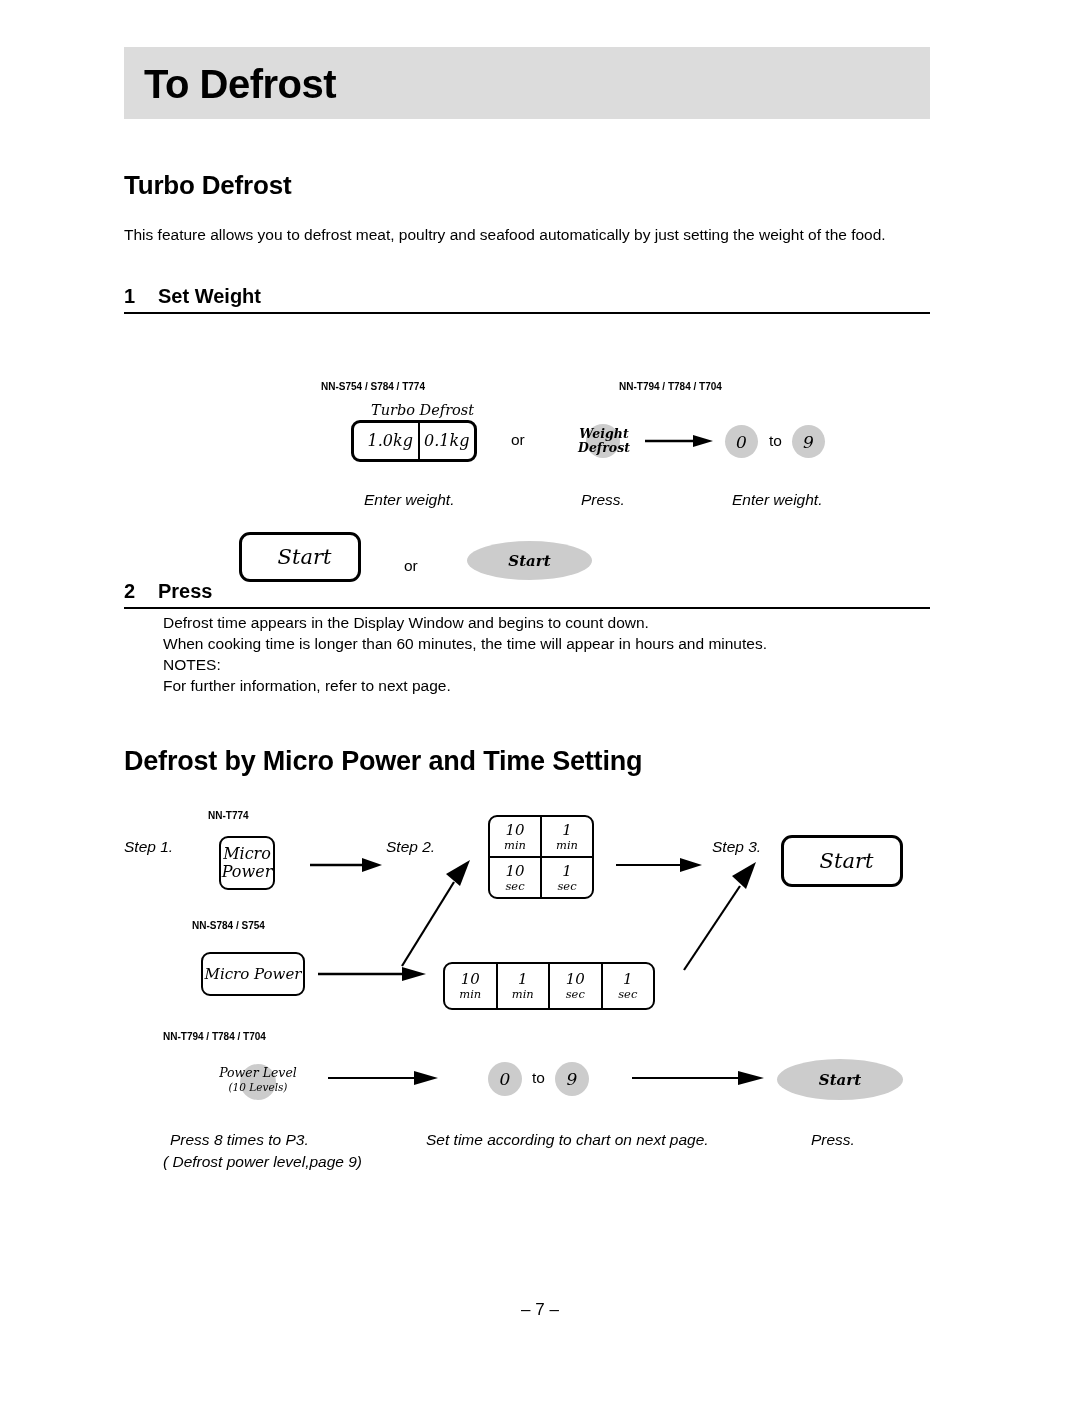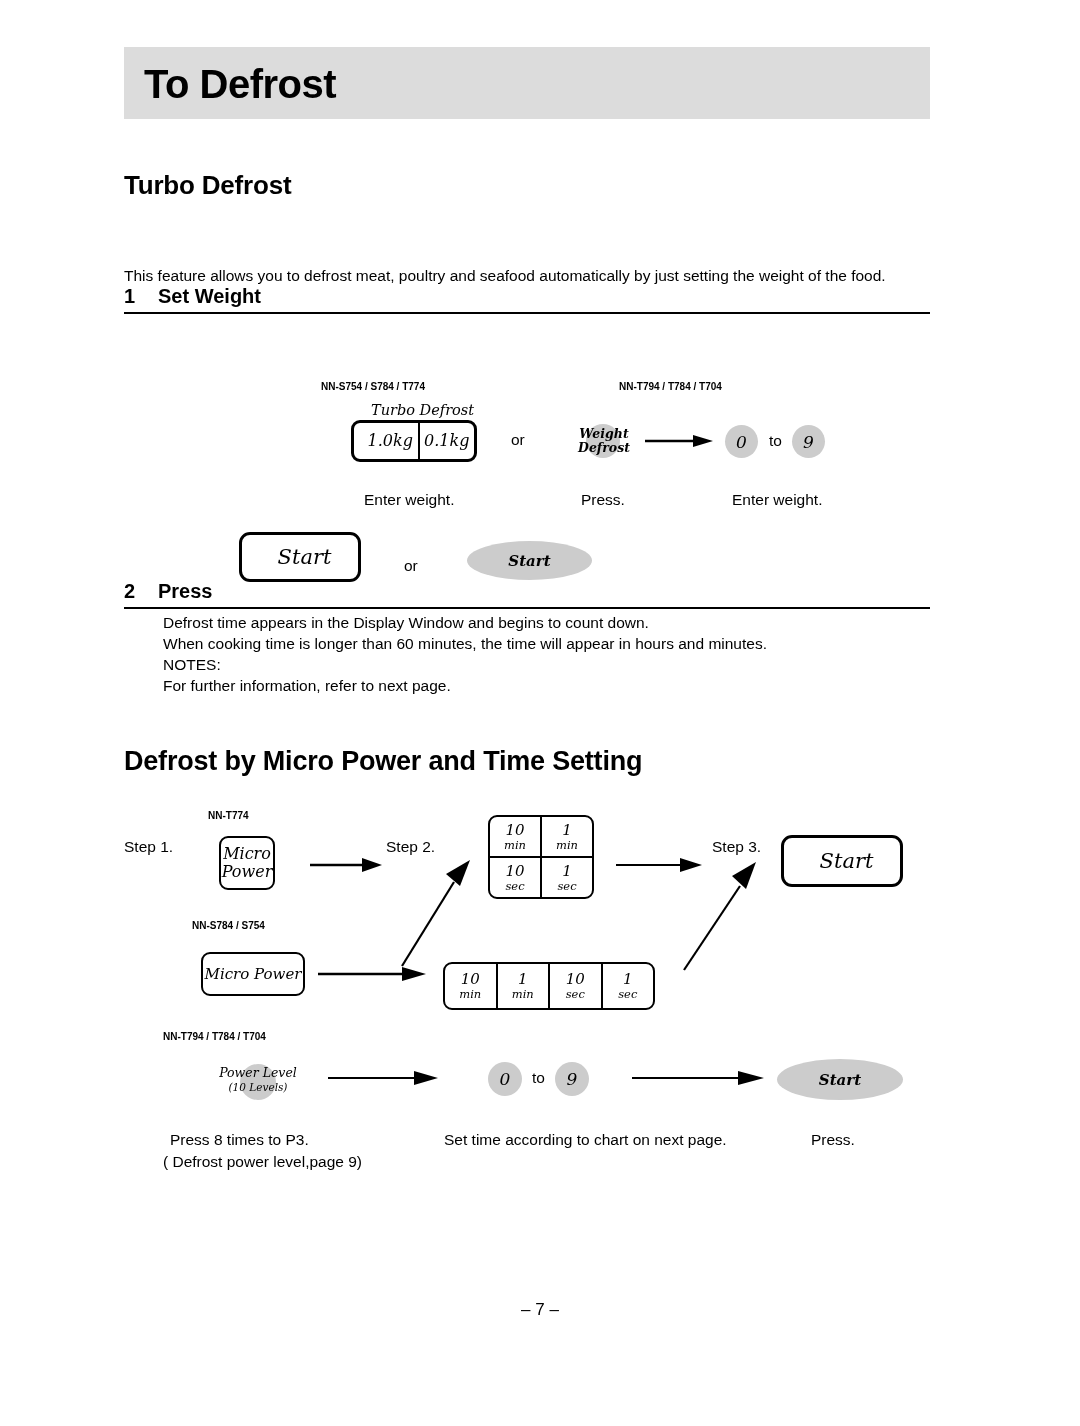--- a/index.html
+++ b/index.html
@@ -51,21 +51,20 @@
   #turbo-defrost-heading { left: 124px; top: 170px; }
   #micro-power-heading   { left: 124px; top: 746px; }
 
   .intro {
     position: absolute;
     left: 124px;
     top: 224px;
     width: 806px;
     font-size: 15.5px;
     line-height: 22px;
-    margin-top: 41px;
   }
 
   
   .step-head {
     position: absolute;
     left: 124px;
     width: 806px;
   }
   .step-head .num {
     position: absolute;
@@ -105,20 +104,21 @@
   .model-label {
     position: absolute;
     font-size: 10px;
     font-weight: bold;
     white-space: nowrap;
   }
   .cap {
     position: absolute;
     font-size: 15.5px;
     white-space: nowrap;
+    font-style: italic;
   }
   .or-text {
     position: absolute;
     font-size: 15.5px;
   }
 
   
   .key {
     position: absolute;
     box-sizing: border-box;
@@ -392,18 +392,18 @@
 
   <svg class="arrow-svg" style="left:632px; top:1071px;" width="132" height="14">
     <line x1="0" y1="7" x2="110" y2="7" stroke="#000" stroke-width="2.2"></line>
     <polygon points="106,0 132,7 106,14" fill="#000"></polygon>
   </svg>
 
   <div class="gbtn" style="left:777px; top:1059px; width:126px; height:41px; border-radius:50%; font-size:15px; font-weight:bold;">Start</div>
 
   <div class="cap" style="left:170px; top:1131px;">Press 8 times to P3.</div>
   <div class="cap" style="left:163px; top:1153px;">( Defrost power level,page 9)</div>
-  <div class="cap" style="left:444px; top:1131px;">Set time according to chart on next page.</div>
+  <div class="cap" style="left:426px; top:1131px;">Set time according to chart on next page.</div>
   <div class="cap" style="left:811px; top:1131px;">Press.</div>
 
   <div class="pagenum">– 7 –</div>
 
 </div>
 
 </body></html>

